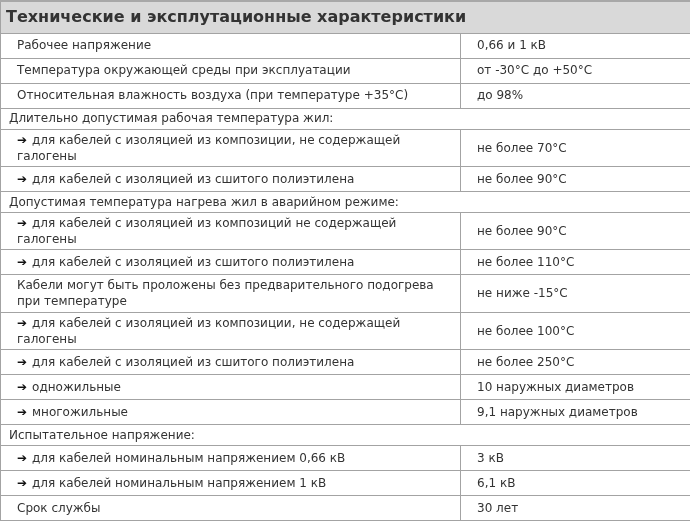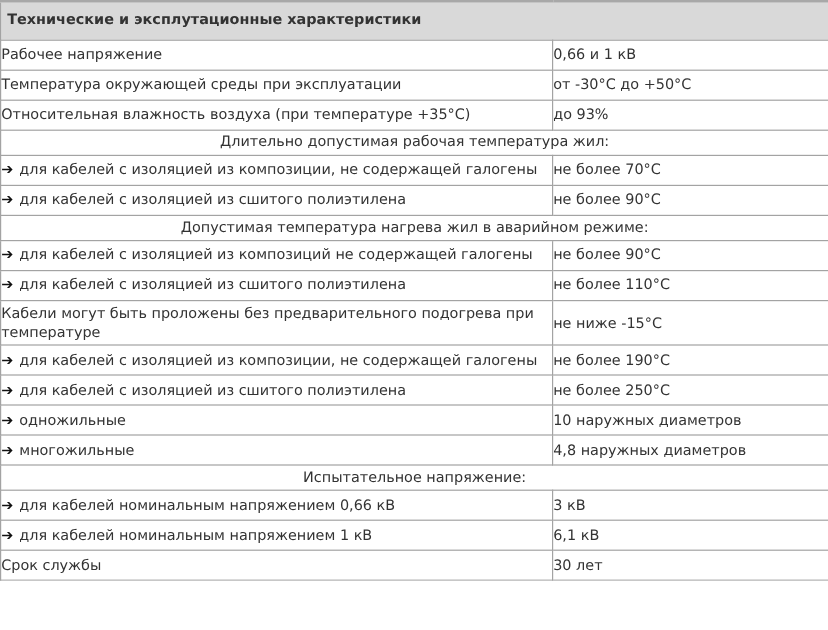--- a/index.html
+++ b/index.html
@@ -19,37 +19,37 @@
   .col-value { width: 230px; }
   table.specs th,
   table.specs td {
     border: 1px solid #a3a3a3;
     overflow: hidden;
   }
   table.specs th {
     background: #d9d9d9;
     border-top: 2px solid #a8a8a8;
     text-align: left;
-    font-size: 12px;
+    font-size: 16px;
     font-weight: bold;
     color: #333333;
     height: 32px;
     padding: 3px 6px 5px 5px;
     vertical-align: middle;
   }
   table.specs td {
     font-size: 12px;
-    padding: 2px 0;
+    padding: 2px 16px;
     height: 25px;
     vertical-align: middle;
     background: #ffffff;
     line-height: 1.35;
   }
   tr.section-row td {
-    text-align: center;
+    text-align: left;
     height: 21px;
     padding: 1px 8px;
   }
   td.value-cell { }
   .arrow {
     display: inline-block;
     margin-right: 5px;
     font-size: 12px;
     color: #111111;
   }
@@ -71,21 +71,21 @@
       <tr class="data-row">
         <td class="label-cell">Рабочее напряжение</td>
         <td class="value-cell">0,66 и 1 кВ</td>
       </tr>
       <tr class="data-row">
         <td class="label-cell">Температура окружающей среды при эксплуатации</td>
         <td class="value-cell">от -30°С до +50°С</td>
       </tr>
       <tr class="data-row">
         <td class="label-cell">Относительная влажность воздуха (при температуре +35°С)</td>
-        <td class="value-cell">до 93%</td>
+        <td class="value-cell">до 98%</td>
       </tr>
       <tr class="section-row">
         <td colspan="2">Длительно допустимая рабочая температура жил:</td>
       </tr>
       <tr class="data-row">
         <td class="label-cell"><span class="arrow">➔</span>для кабелей с изоляцией из композиции, не содержащей галогены</td>
         <td class="value-cell">не более 70°С</td>
       </tr>
       <tr class="data-row">
         <td class="label-cell"><span class="arrow">➔</span>для кабелей с изоляцией из сшитого полиэтилена</td>
@@ -101,33 +101,33 @@
       <tr class="data-row">
         <td class="label-cell"><span class="arrow">➔</span>для кабелей с изоляцией из сшитого полиэтилена</td>
         <td class="value-cell">не более 110°С</td>
       </tr>
       <tr class="data-row">
         <td class="label-cell">Кабели могут быть проложены без предварительного подогрева при температуре</td>
         <td class="value-cell">не ниже -15°С</td>
       </tr>
       <tr class="data-row">
         <td class="label-cell"><span class="arrow">➔</span>для кабелей с изоляцией из композиции, не содержащей галогены</td>
-        <td class="value-cell">не более 190°С</td>
+        <td class="value-cell">не более 100°С</td>
       </tr>
       <tr class="data-row">
         <td class="label-cell"><span class="arrow">➔</span>для кабелей с изоляцией из сшитого полиэтилена</td>
         <td class="value-cell">не более 250°С</td>
       </tr>
       <tr class="data-row">
         <td class="label-cell"><span class="arrow">➔</span>одножильные</td>
         <td class="value-cell">10 наружных диаметров</td>
       </tr>
       <tr class="data-row">
         <td class="label-cell"><span class="arrow">➔</span>многожильные</td>
-        <td class="value-cell">4,8 наружных диаметров</td>
+        <td class="value-cell">9,1 наружных диаметров</td>
       </tr>
       <tr class="section-row">
         <td colspan="2">Испытательное напряжение:</td>
       </tr>
       <tr class="data-row">
         <td class="label-cell"><span class="arrow">➔</span>для кабелей номинальным напряжением 0,66 кВ</td>
         <td class="value-cell">3 кВ</td>
       </tr>
       <tr class="data-row">
         <td class="label-cell"><span class="arrow">➔</span>для кабелей номинальным напряжением 1 кВ</td>

